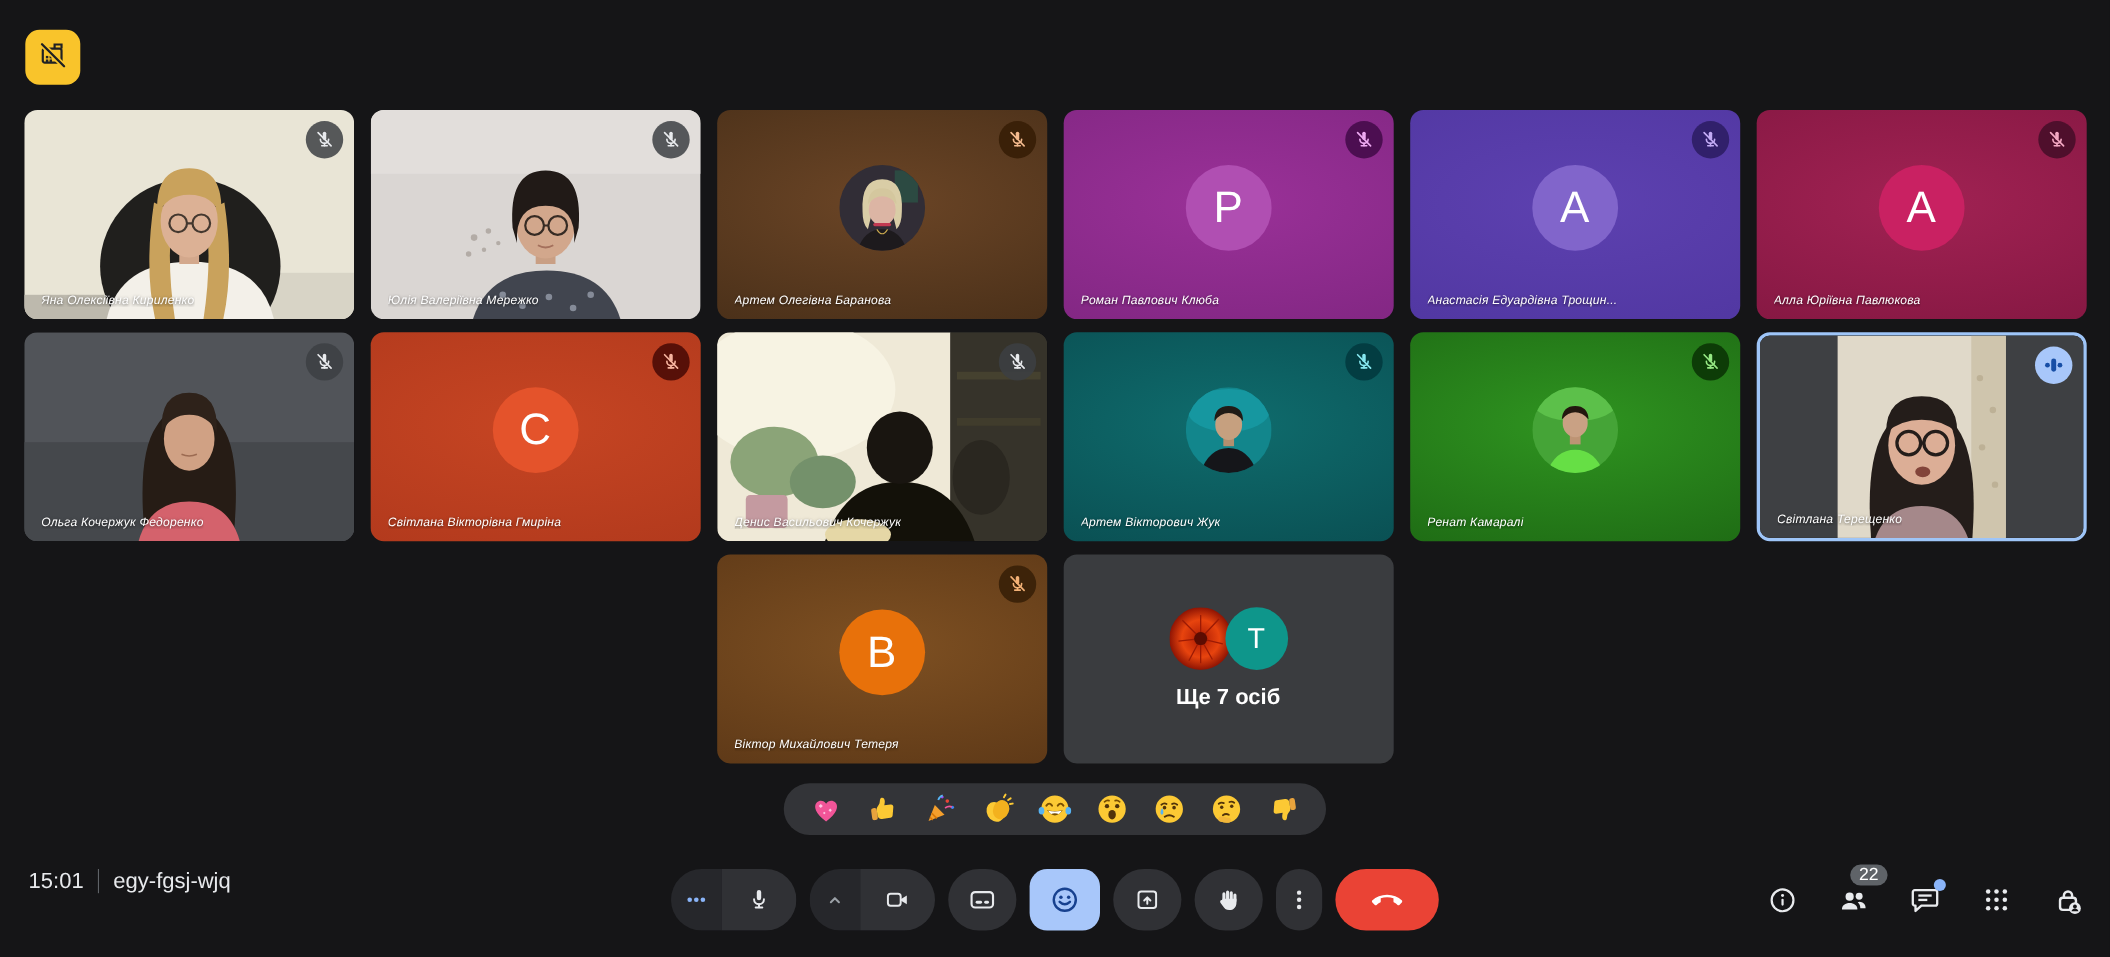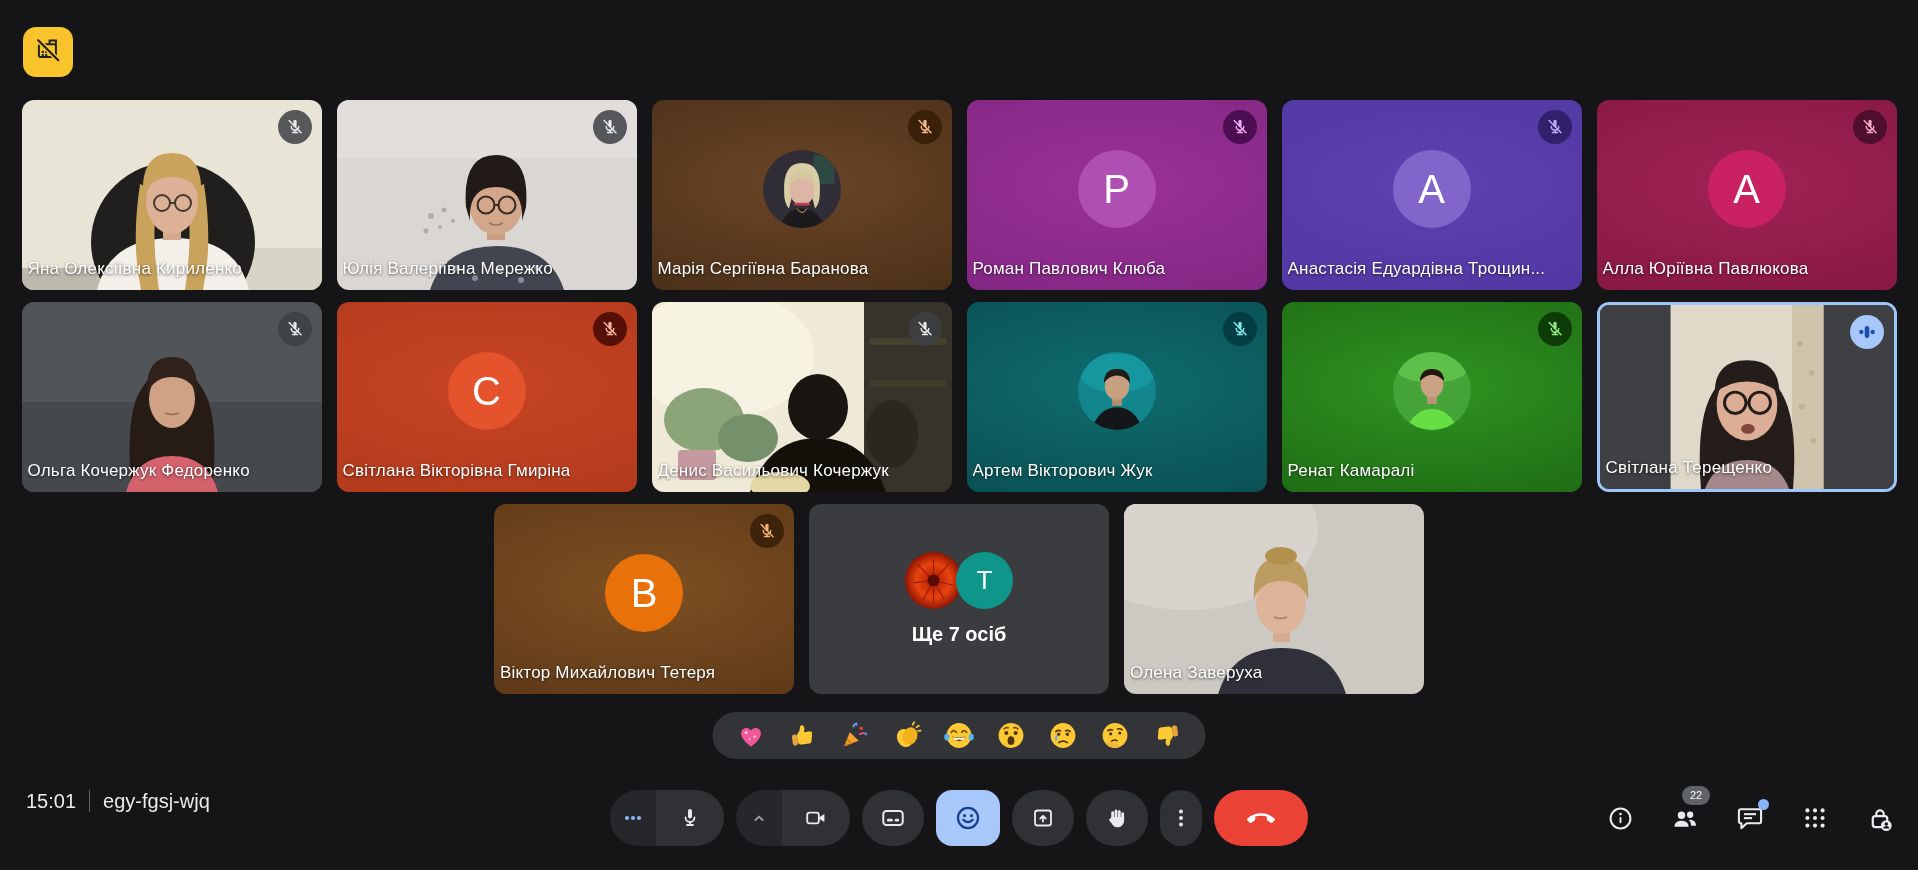--- a/index.html
+++ b/index.html
@@ -13,22 +13,22 @@
   
   .chip{position:absolute;left:23px;top:27px;width:50px;height:50px;border-radius:13px;
         background:#f9c42b;display:flex;align-items:center;justify-content:center;}
   
   .grid{position:absolute;top:100px;left:0;width:100%;display:flex;flex-direction:column;gap:12px;}
   .grow{display:flex;justify-content:center;gap:15px;}
   .tile{position:relative;width:300px;height:190px;border-radius:12px;overflow:hidden;
         box-sizing:border-box;flex:0 0 auto;}
   .tile.speaking{border:3px solid #9ec5f8;}
   .tile svg.scene{position:absolute;inset:0;width:100%;height:100%;display:block;}
-  .tname{position:absolute;left:6px;bottom:11px;color:#fff;font-size:17px;font-weight:500;
-         letter-spacing:.2px;text-shadow:0 1px 3px rgba(0,0,0,.65);white-space:nowrap;max-width:270px;overflow:hidden;}
+  .tname{position:absolute;left:16px;bottom:11px;color:#fff;font-size:11px;font-weight:500;
+         letter-spacing:.2px;text-shadow:0 1px 3px rgba(0,0,0,.65);white-space:nowrap;max-width:270px;overflow:hidden;font-style:italic;}
   .mic-badge{position:absolute;top:10px;right:10px;width:34px;height:34px;border-radius:50%;
              display:flex;align-items:center;justify-content:center;}
   .init-circle{position:absolute;left:50%;top:89px;transform:translate(-50%,-50%);
                width:78px;height:78px;border-radius:50%;display:flex;align-items:center;
                justify-content:center;color:#fff;font-size:40px;font-weight:400;}
   .av-circle{position:absolute;left:50%;top:89px;transform:translate(-50%,-50%);
              width:78px;height:78px;border-radius:50%;overflow:hidden;}
   .av-circle svg{display:block;width:100%;height:100%;}
   .ov-wrap{position:absolute;inset:0;display:flex;flex-direction:column;align-items:center;
            justify-content:center;gap:14px;}
@@ -49,21 +49,21 @@
   .sep{width:1px;height:22px;background:#5f6368;}
   .controls{position:absolute;top:790px;left:50%;transform:translateX(-50%);
             display:flex;align-items:center;gap:12px;}
   .pill{display:flex;border-radius:28px;overflow:hidden;}
   .seg1{width:46px;height:56px;background:#26272b;display:flex;align-items:center;justify-content:center;cursor:pointer;}
   .seg2{width:68px;height:56px;background:#303135;display:flex;align-items:center;justify-content:center;cursor:pointer;}
   .cbtn{height:56px;background:#303135;display:flex;align-items:center;justify-content:center;
         border-radius:28px;cursor:pointer;}
   .rightbar{position:absolute;right:24px;top:790px;height:56px;display:flex;align-items:center;gap:37px;}
   .ricon{position:relative;width:28px;height:28px;display:flex;align-items:center;justify-content:center;cursor:pointer;}
-  .badge{position:absolute;top:-18px;left:11px;background:#5f6368;color:#fff;font-size:11px;
+  .badge{position:absolute;top:-18px;left:11px;background:#5f6368;color:#fff;font-size:16px;
          font-weight:500;border-radius:10px;padding:2px 8px;line-height:15px;}
   .ndot{position:absolute;top:-5px;right:-5px;width:11px;height:11px;border-radius:50%;background:#8ab4f8;}
 </style>
 </head>
 <body>
 
 <div class="stage">
 
   <div class="chip">
     <span id="chip-icon"><svg width="28" height="28" viewBox="0 0 24 24" xmlns="http://www.w3.org/2000/svg">
@@ -175,21 +175,21 @@
             <svg width="20" height="20" viewBox="0 0 24 24" xmlns="http://www.w3.org/2000/svg">
               <g fill="none" stroke="#f3b98d" stroke-width="1.8" stroke-linecap="round">
                 <path d="M7.5 11.5a4.5 4.5 0 0 0 9 0"></path>
                 <path d="M12 16v2.6"></path>
                 <path d="M9 18.6h6"></path>
               </g>
               <rect x="10.1" y="3.2" width="3.8" height="9" rx="1.9" fill="#f3b98d"></rect>
               <line x1="5" y1="4.2" x2="19.2" y2="18.8" stroke="#f3b98d" stroke-width="1.8" stroke-linecap="round"></line>
             </svg>
           </div>
-          <div class="tname">Марія Сергіївна Баранова</div>
+          <div class="tname">Артем Олегівна Баранова</div>
         </div>
         <div class="tile" style="background: radial-gradient(170% 120% at 50% 44%, rgb(154, 49, 152) 0%, rgb(112, 31, 115) 100%);">
           <div class="init-circle" style="background: rgb(176, 79, 178);">P</div>
           <div class="mic-badge" style="background: rgb(76, 14, 81);">
             <svg width="20" height="20" viewBox="0 0 24 24" xmlns="http://www.w3.org/2000/svg">
               <g fill="none" stroke="#eeaaf2" stroke-width="1.8" stroke-linecap="round">
                 <path d="M7.5 11.5a4.5 4.5 0 0 0 9 0"></path>
                 <path d="M12 16v2.6"></path>
                 <path d="M9 18.6h6"></path>
               </g>
@@ -414,33 +414,20 @@
                     <path d="M48 48 20 20M48 48 76 18M48 48 14 52M48 48 82 56M48 48 30 82M48 48 66 80M48 48 48 12M48 48 48 86"></path>
                   </g>
                   <circle cx="48" cy="48" r="10" fill="#5c0c02"></circle>
                 </svg>
               </div>
               <div class="ov-av ov-t" style="background: rgb(14, 150, 139);">T</div>
             </div>
             <div class="ov-label">Ще 7 осіб</div>
           </div>
         </div>
-        <div class="tile">
-          <svg class="scene" viewBox="0 0 300 190" preserveAspectRatio="none" xmlns="http://www.w3.org/2000/svg">
-            <rect width="300" height="190" fill="#ccc8c2"></rect>
-            <ellipse cx="64" cy="26" rx="130" ry="80" fill="#d8d4cd"></ellipse>
-            <path d="M94 190q14-46 64-46t64 46z" fill="#2f3039"></path>
-            <rect x="149" y="120" width="17" height="18" fill="#d4ab8f"></rect>
-            <ellipse cx="157" cy="99" rx="25" ry="31" fill="#ddb49a"></ellipse>
-            <path d="M130 95q-3-42 27-42t27 42q-7-18-27-18t-27 18z" fill="#bd9c61"></path>
-            <ellipse cx="157" cy="52" rx="16" ry="9" fill="#b2914f"></ellipse>
-            <path d="M150 113q6 3 13 0" stroke="#a97f63" stroke-width="1.5" fill="none"></path>
-          </svg>
-          <div class="tname">Олена Заверуха</div>
-        </div>
       </div>
   </div>
 
   <div class="reactions" id="reactions">
       <span class="reaction" title="💖">
         <svg width="31" height="31" viewBox="0 0 30 30" xmlns="http://www.w3.org/2000/svg">
           <path d="M15 26C5.5 19 3.6 12.6 6.8 9.3c2.6-2.7 6.6-1.7 8.2 1 1.6-2.7 5.6-3.7 8.2-1 3.2 3.3 1.3 9.7-8.2 16.7z" fill="#f25598"></path>
           <g fill="#fdc7e2">
             <rect x="9" y="11" width="2.6" height="2.6" transform="rotate(45 10.3 12.3)"></rect>
             <rect x="17.6" y="15" width="2.1" height="2.1" transform="rotate(45 18.6 16)"></rect>

